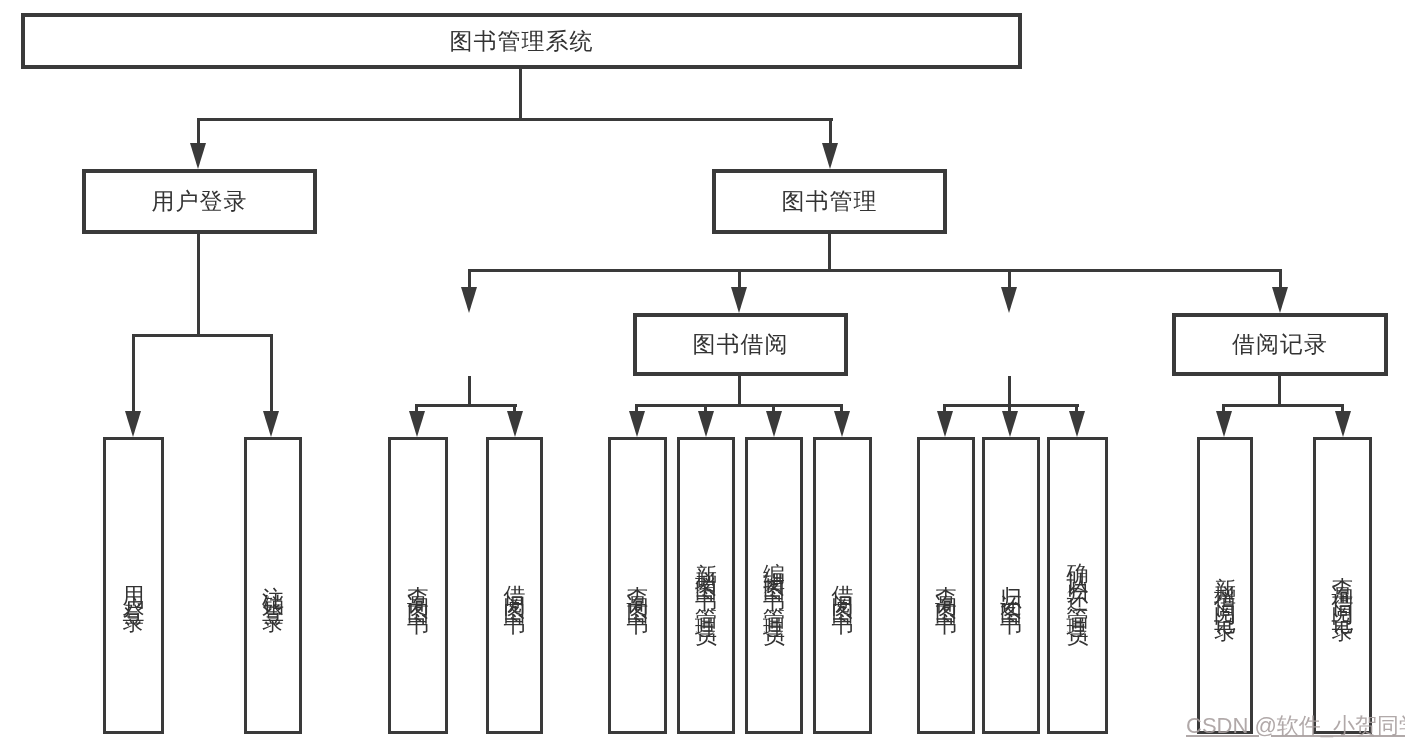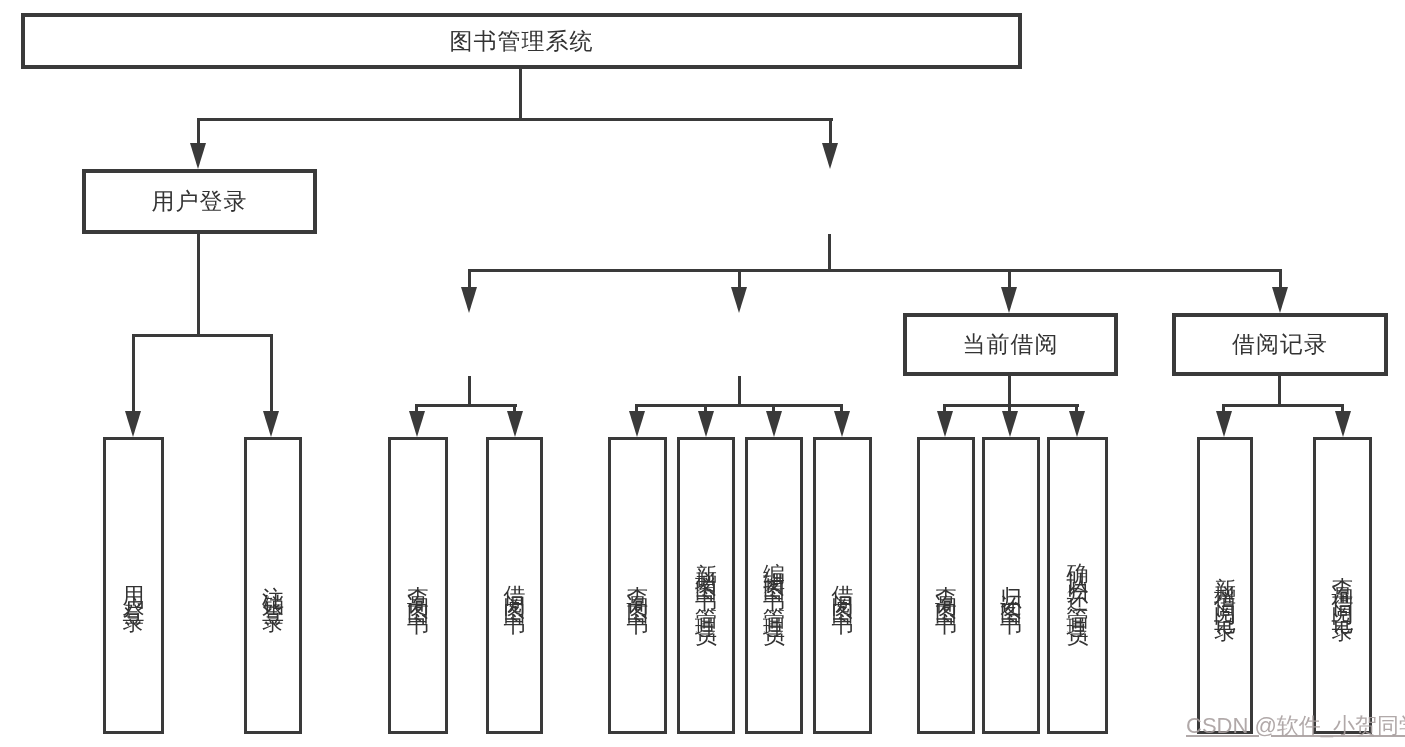--- a/index.html
+++ b/index.html
@@ -58,26 +58,29 @@
 <div id="stage">
 
   <div class="hbox" style="left:21px;top:13px;width:1001px;height:56px">
     <span>图书管理系统</span>
   </div>
 
   <div class="hbox" style="left:82px;top:169px;width:235px;height:65px">
     <span>用户登录</span>
   </div>
 
+  <div class="hbox" style="left:712px;top:169px;width:235px;height:65px">
+    <span>图书管理</span>
+  </div>
 
 
+  <div class="hbox" style="left:633px;top:313px;width:215px;height:63px">
+    <span>图书借阅</span>
+  </div>
 
-  <div class="hbox" style="left:903px;top:313px;width:215px;height:63px">
-    <span>当前借阅</span>
-  </div>
 
   <div class="hbox" style="left:1172px;top:313px;width:216px;height:63px">
     <span>借阅记录</span>
   </div>
 
   <div class="vbox" style="left:103px;width:61px">
     <span class="vtxt">用户登录</span>
   </div>
   <div class="vbox" style="left:244px;width:58px">
     <span class="vtxt">注销登录</span>

